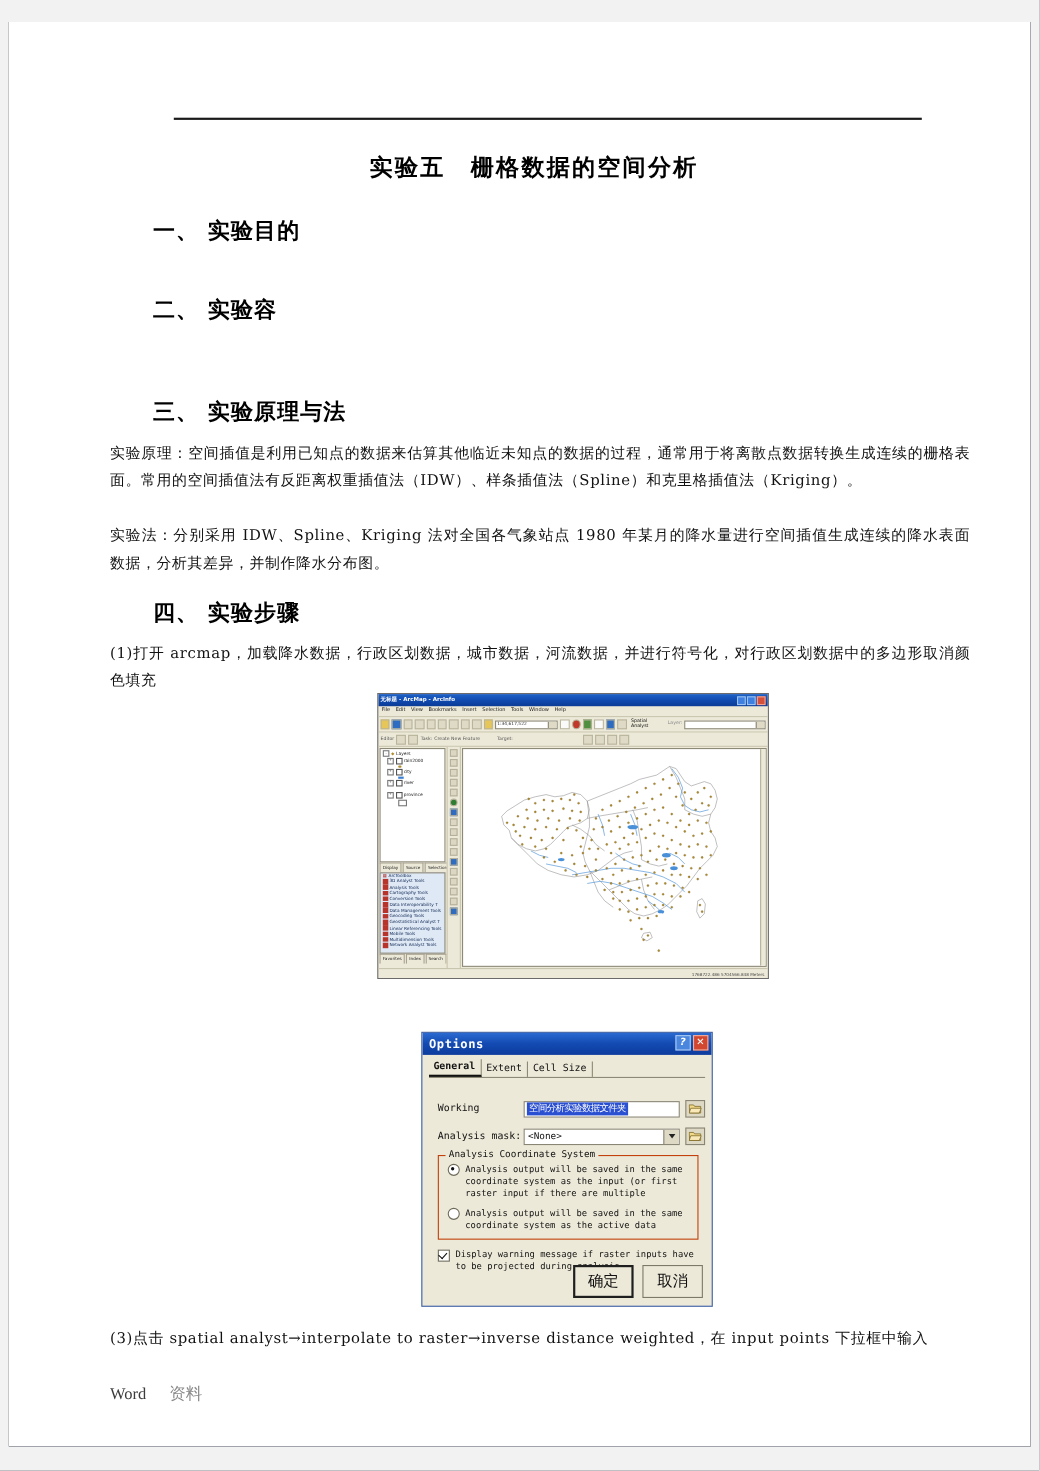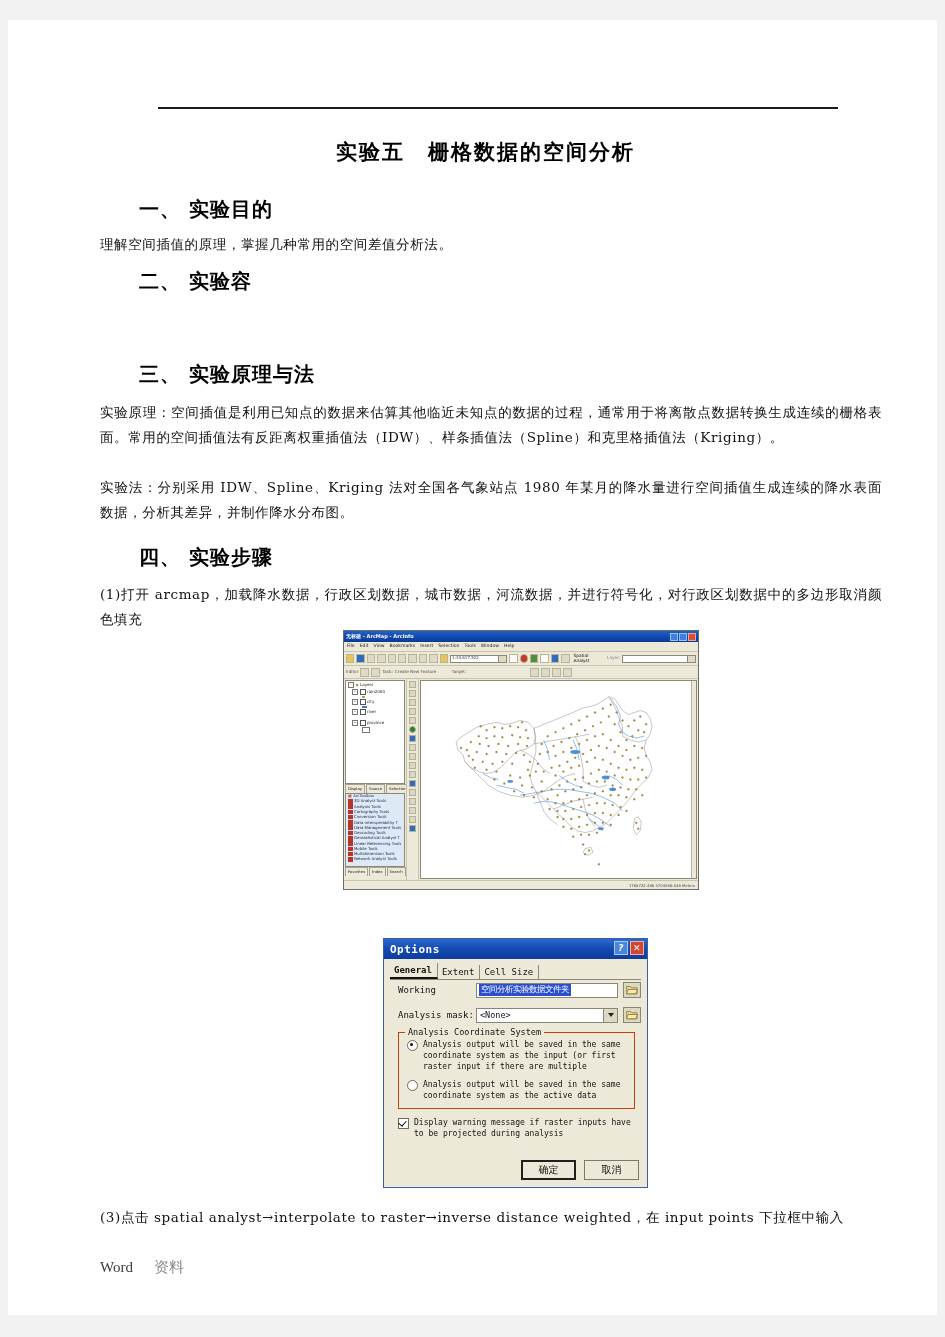--- a/index.html
+++ b/index.html
@@ -362,21 +362,21 @@
     border-color: #f0b0a2;
   }
   .op-inner {
     padding: 5px 6px 6px 6px;
   }
   .op-tabs {
     display: flex;
     align-items: flex-end;
     height: 15px;
     border-bottom: 1px solid #8d8977;
-    margin-bottom: 2px;
+    margin-bottom: 20px;
   }
   .op-tabs .tab {
     font-size: 9px;
     color: #111;
     padding: 1px 5px 1px 4px;
     border-right: 1px solid #8d8977;
     line-height: 12px;
   }
   .op-tabs .tab.active {
     font-weight: bold;
@@ -517,47 +517,46 @@
   }
   .op-btns {
     position: absolute;
     right: 8px;
     bottom: 7px;
     display: flex;
     gap: 8px;
   }
   .op-btn {
     width: 55px;
-    height: 20px;
+    height: 30px;
     background: #ece9d8;
     border: 1px solid #7d7969;
     box-sizing: border-box;
     display: flex;
     align-items: center;
     justify-content: center;
     font-family: "DejaVu Sans", sans-serif;
-    font-size: 10px;
+    font-size: 14px;
     color: #111;
   }
   .op-btn.default {
     border: 2px solid #1f1f1f;
   }
 </style>
 </head>
 <body>
 
 <div class="page">
   <div class="sheet">
 
     <div class="top-rule"></div>
 
     <div class="doc-title">实验五　栅格数据的空间分析</div>
 
     <div class="h2" style="top:176px">一、 实验目的</div>
-    <div class="para" style="top:212px">理解空间插值的原理，掌握几种常用的空间差值分析法。</div>
 
     <div class="h2" style="top:248px">二、 实验容</div>
 
     <div class="h2" style="top:341px">三、 实验原理与法</div>
     <div class="para" style="top:380px">实验原理：空间插值是利用已知点的数据来估算其他临近未知点的数据的过程，通常用于将离散点数据转换生成连续的栅格表面。常用的空间插值法有反距离权重插值法（IDW）、样条插值法（Spline）和克里格插值法（Kriging）。</div>
     <div class="para" style="top:455px">实验法：分别采用 IDW、Spline、Kriging 法对全国各气象站点 1980 年某月的降水量进行空间插值生成连续的降水表面数据，分析其差异，并制作降水分布图。</div>
 
     <div class="h2" style="top:524px">四、 实验步骤</div>
     <div class="para" style="top:562px">(1)打开 arcmap，加载降水数据，行政区划数据，城市数据，河流数据，并进行符号化，对行政区划数据中的多边形取消颜色填充</div>
 

